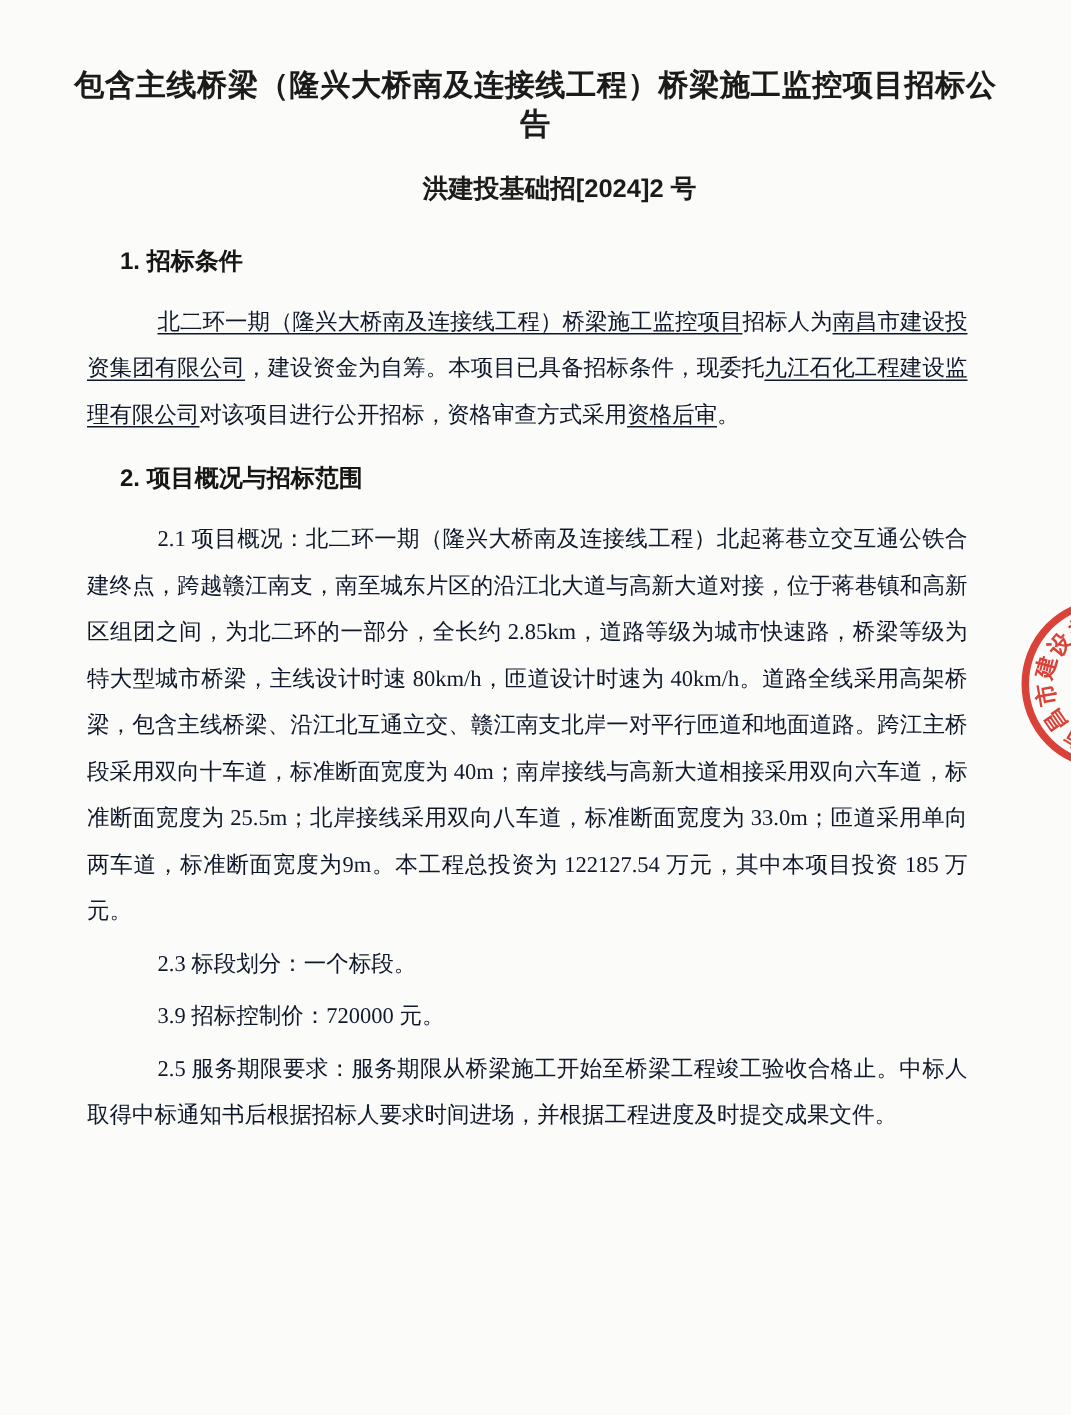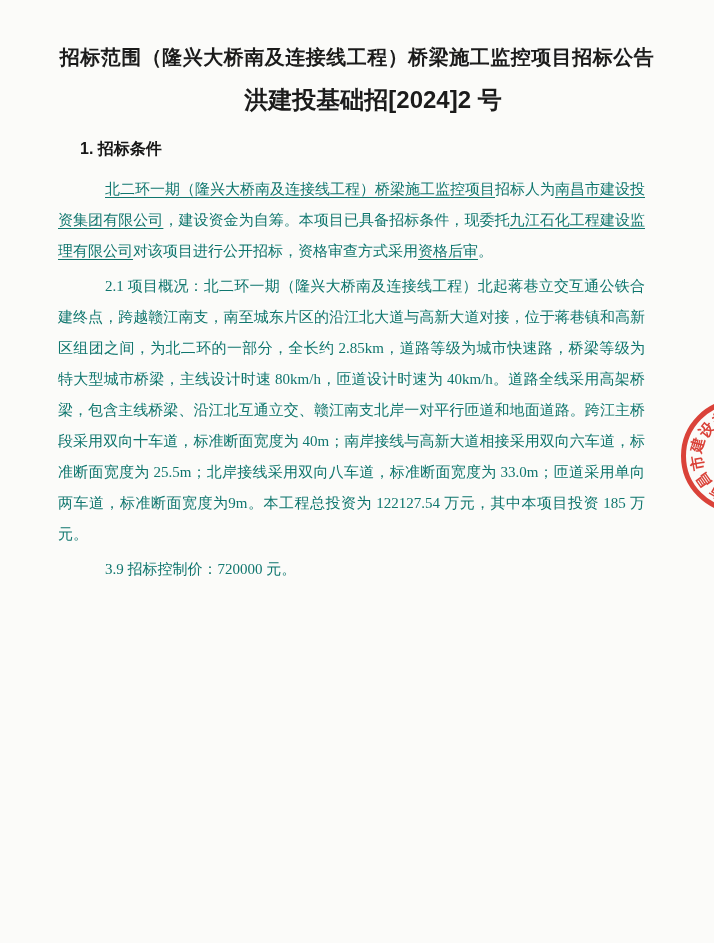--- a/index.html
+++ b/index.html
@@ -23,21 +23,21 @@
     line-height: 26px;
     font-weight: bold;
     color: #1b1b1b;
     letter-spacing: 0.5px;
   }
 
   .doc-number {
     margin: 18px 0 0;
     text-align: center;
     font-family: "Liberation Sans", "DejaVu Sans", sans-serif;
-    font-size: 24px;
+    font-size: 17px;
     line-height: 24px;
     font-weight: bold;
     color: #1b1b1b;
     padding-left: 32px;
   }
 
   .doc-body { margin: 0 69px 0 58px; }
 
   .sec-heading {
     font-family: "Liberation Sans", "DejaVu Sans", sans-serif;
@@ -50,21 +50,21 @@
   .sec-heading.idx-0 { margin-top: 26px; }
   .sec-heading.idx-1 { margin-top: 16px; }
 
   .para {
     margin: 4px 0 0;
     font-size: 15px;
     line-height: 31px;
     text-align: justify;
     text-align-last: left;
     text-indent: 47px;
-    color: #0f766e;
+    color: #0f172a;
   }
   .sec-heading + .para { margin-top: 14px; }
 
   .para .u {
     text-decoration: underline;
     text-underline-offset: 3px;
     text-decoration-thickness: 1px;
   }
 
   
@@ -102,23 +102,26 @@
     <div class="stamp-ring"></div>
 
   <span class="stamp-char" style="left: 39.6727px; top: 19.8414px; transform: translate(-50%, -50%) rotate(-25deg);">投</span>
       <span class="stamp-char" style="left: 25.5922px; top: 30.6457px; transform: translate(-50%, -50%) rotate(-50deg);">设</span>
       <span class="stamp-char" style="left: 17.397px; top: 46.3884px; transform: translate(-50%, -50%) rotate(-75deg);">建</span>
       <span class="stamp-char" style="left: 16.6229px; top: 64.1196px; transform: translate(-50%, -50%) rotate(-100deg);">市</span>
       <span class="stamp-char" style="left: 23.4148px; top: 80.5166px; transform: translate(-50%, -50%) rotate(-125deg);">昌</span>
       <span class="stamp-char" style="left: 36.5px; top: 92.507px; transform: translate(-50%, -50%) rotate(-150deg);">南</span>
     </div>
 
-  <div class="doc-title">招标范围（隆兴大桥南及连接线工程）桥梁施工监控项目招标公告</div>
+  <div class="doc-title">包含主线桥梁（隆兴大桥南及连接线工程）桥梁施工监控项目招标公告</div>
   <div class="doc-number">洪建投基础招[2024]2 号</div>
 
   <div class="doc-body" id="doc-body">
       <div class="sec-heading idx-0">1. 招标条件</div>
       <p class="para"><span class="u">北二环一期（隆兴大桥南及连接线工程）桥梁施工监控项目</span><span>招标人为</span><span class="u">南昌市建设投资集团有限公司</span><span>，建设资金为自筹。本项目已具备招标条件，现委托</span><span class="u">九江石化工程建设监理有限公司</span><span>对该项目进行公开招标，资格审查方式采用</span><span class="u">资格后审</span><span>。</span></p>
+      <div class="sec-heading idx-1">2. 项目概况与招标范围</div>
       <p class="para">2.1 项目概况：北二环一期（隆兴大桥南及连接线工程）北起蒋巷立交互通公铁合建终点，跨越赣江南支，南至城东片区的沿江北大道与高新大道对接，位于蒋巷镇和高新区组团之间，为北二环的一部分，全长约 2.85km，道路等级为城市快速路，桥梁等级为特大型城市桥梁，主线设计时速 80km/h，匝道设计时速为 40km/h。道路全线采用高架桥梁，包含主线桥梁、沿江北互通立交、赣江南支北岸一对平行匝道和地面道路。跨江主桥段采用双向十车道，标准断面宽度为 40m；南岸接线与高新大道相接采用双向六车道，标准断面宽度为 25.5m；北岸接线采用双向八车道，标准断面宽度为 33.0m；匝道采用单向两车道，标准断面宽度为9m。本工程总投资为 122127.54 万元，其中本项目投资 185 万元。</p>
+      <p class="para">2.3 标段划分：一个标段。</p>
       <p class="para">3.9 招标控制价：720000 元。</p>
+      <p class="para">2.5 服务期限要求：服务期限从桥梁施工开始至桥梁工程竣工验收合格止。中标人取得中标通知书后根据招标人要求时间进场，并根据工程进度及时提交成果文件。</p>
     </div>
 
 </div>
 
 </body></html>

